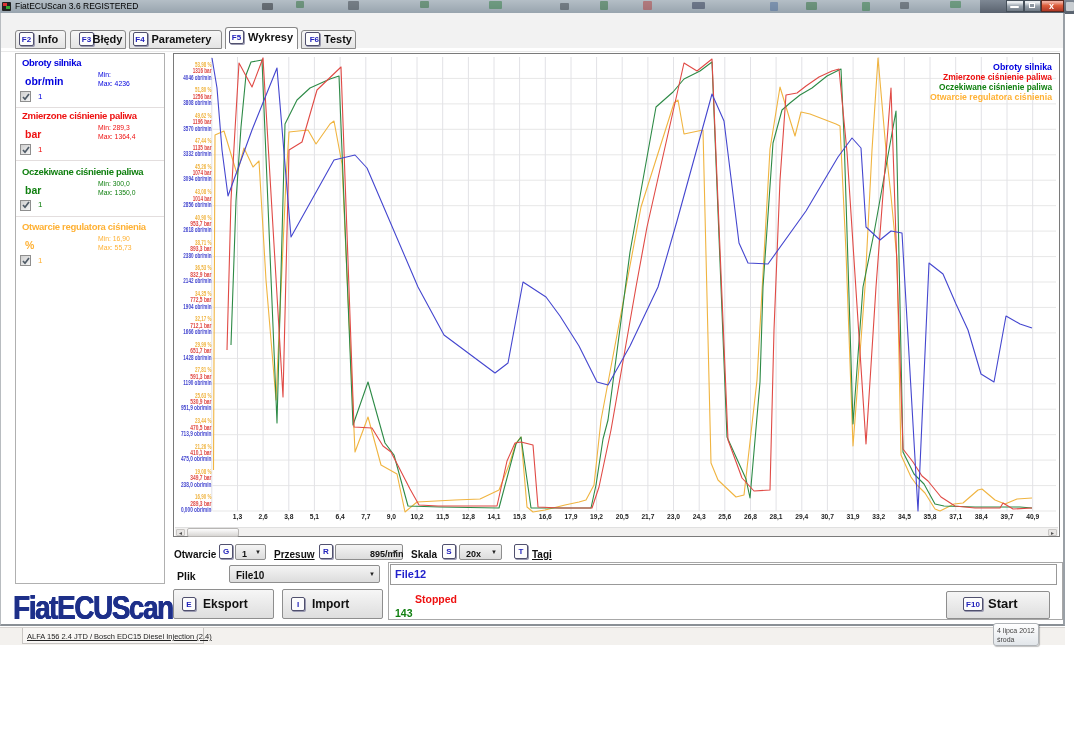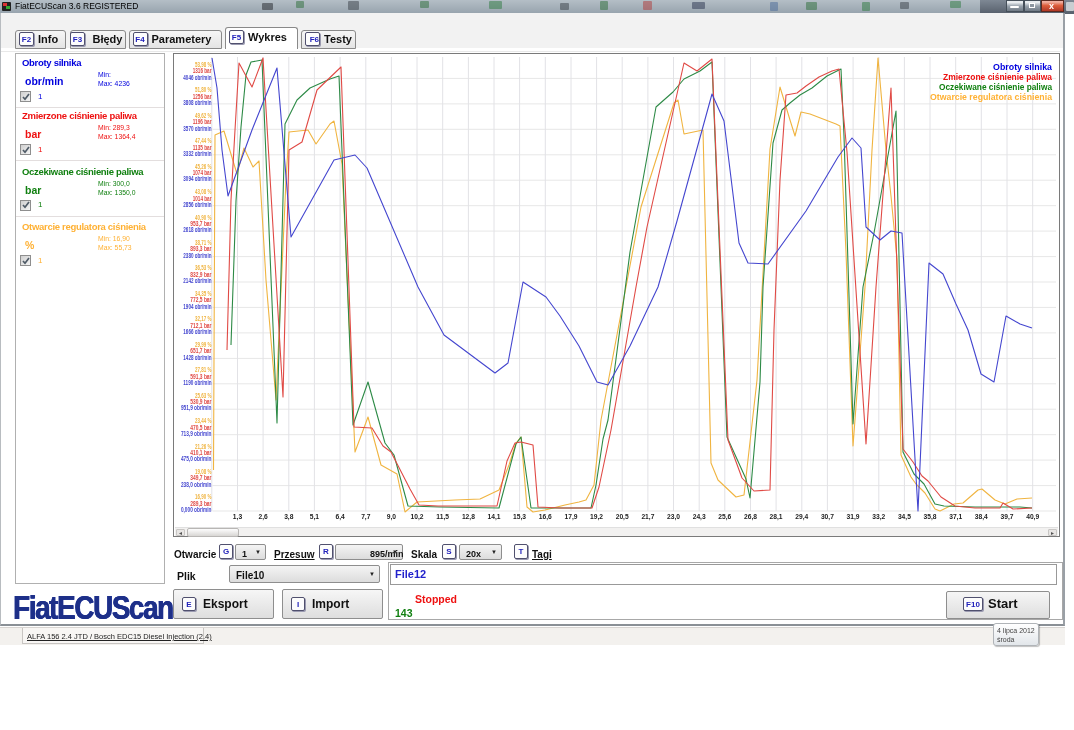--- a/index.html
+++ b/index.html
@@ -40,33 +40,33 @@
 <div class="abs" style="left:0;top:13px;width:1065px;height:613px;background:#fff;border-left:1px solid #b8bcc0;border-right:2px solid #9aa0a6;border-bottom:2px solid #8a9096;"></div>
 <div class="abs" style="left:1px;top:13px;width:1062px;height:35px;background:#f2f2f2;"></div>
 
 <div style="position:absolute;left:15px;top:29.5px;width:51px;height:19px;background:linear-gradient(#f6f6f6,#e4e4e4);border:1px solid #898989;border-radius:3px 3px 0 0;z-index:1;"></div>
 <div style="z-index:4;position:absolute;">
     <div style="position:absolute;left:19px;top:31.5px;width:15px;height:14px;background:#fdfdfd;border:1px solid #50506e;border-radius:2px;box-shadow:1px 1px 0 #9a9ab0;font:bold 8px/13px 'Liberation Sans',sans-serif;color:#2222bb;text-align:center;">F2</div>
   </div>
 <div style="position:absolute;left:38px;top:31.5px;font:bold 11px/14px 'Liberation Sans',sans-serif;color:#111;z-index:4;">Info</div>
 <div style="position:absolute;left:69.5px;top:29.5px;width:56px;height:19px;background:linear-gradient(#f6f6f6,#e4e4e4);border:1px solid #898989;border-radius:3px 3px 0 0;z-index:1;"></div>
 <div style="z-index:4;position:absolute;">
-    <div style="position:absolute;left:70px;top:31.5px;width:15px;height:14px;background:#fdfdfd;border:1px solid #50506e;border-radius:2px;box-shadow:1px 1px 0 #9a9ab0;font:bold 8px/13px 'Liberation Sans',sans-serif;color:#2222bb;text-align:center;">F3</div>
+    <div style="position:absolute;left:79px;top:31.5px;width:15px;height:14px;background:#fdfdfd;border:1px solid #50506e;border-radius:2px;box-shadow:1px 1px 0 #9a9ab0;font:bold 8px/13px 'Liberation Sans',sans-serif;color:#2222bb;text-align:center;">F3</div>
   </div>
 <div style="position:absolute;left:92.5px;top:31.5px;font:bold 11px/14px 'Liberation Sans',sans-serif;color:#111;z-index:4;">Błędy</div>
 <div style="position:absolute;left:128.5px;top:29.5px;width:93px;height:19px;background:linear-gradient(#f6f6f6,#e4e4e4);border:1px solid #898989;border-radius:3px 3px 0 0;z-index:1;"></div>
 <div style="z-index:4;position:absolute;">
     <div style="position:absolute;left:132.5px;top:31.5px;width:15px;height:14px;background:#fdfdfd;border:1px solid #50506e;border-radius:2px;box-shadow:1px 1px 0 #9a9ab0;font:bold 8px/13px 'Liberation Sans',sans-serif;color:#2222bb;text-align:center;">F4</div>
   </div>
 <div style="position:absolute;left:151.5px;top:31.5px;font:bold 11px/14px 'Liberation Sans',sans-serif;color:#111;z-index:4;">Parametery</div>
 <div style="position:absolute;left:225px;top:26.5px;width:72.5px;height:22.5px;background:#ffffff;border:1px solid #898989;border-radius:3px 3px 0 0;border-bottom:none;z-index:3;"></div>
 <div style="z-index:4;position:absolute;">
     <div style="position:absolute;left:229px;top:29.5px;width:15px;height:14px;background:#fdfdfd;border:1px solid #50506e;border-radius:2px;box-shadow:1px 1px 0 #9a9ab0;font:bold 8px/13px 'Liberation Sans',sans-serif;color:#2222bb;text-align:center;">F5</div>
   </div>
-<div style="position:absolute;left:248px;top:29.5px;font:bold 11px/14px 'Liberation Sans',sans-serif;color:#111;z-index:4;">Wykres</div>
+<div style="position:absolute;left:248px;top:29.5px;font:bold 11px/14px 'Liberation Sans',sans-serif;color:#111;z-index:4;">Wykresy</div>
 <div style="position:absolute;left:301px;top:29.5px;width:55px;height:19px;background:linear-gradient(#f6f6f6,#e4e4e4);border:1px solid #898989;border-radius:3px 3px 0 0;z-index:1;"></div>
 <div style="z-index:4;position:absolute;">
     <div style="position:absolute;left:305px;top:31.5px;width:15px;height:14px;background:#fdfdfd;border:1px solid #50506e;border-radius:2px;box-shadow:1px 1px 0 #9a9ab0;font:bold 8px/13px 'Liberation Sans',sans-serif;color:#2222bb;text-align:right;">F6</div>
   </div>
 <div style="position:absolute;left:324px;top:31.5px;font:bold 11px/14px 'Liberation Sans',sans-serif;color:#111;z-index:4;">Testy</div>
 <div class="abs" style="left:1px;top:51px;width:1059px;height:1px;background:#e8e8e8;z-index:0;"></div>
 
 <div class="abs" style="left:15px;top:53px;width:150px;height:531px;background:#fff;border:1px solid #b0b0b0;">
 <div style="position:absolute;left:6px;top:3px;font:bold 9.5px 'Liberation Sans',sans-serif;letter-spacing:-0.3px;color:#0000dd;">Obroty silnika</div>
 <div style="position:absolute;left:9px;top:21px;font:bold 10.5px 'Liberation Sans',sans-serif;color:#0000dd;">obr/min</div>

